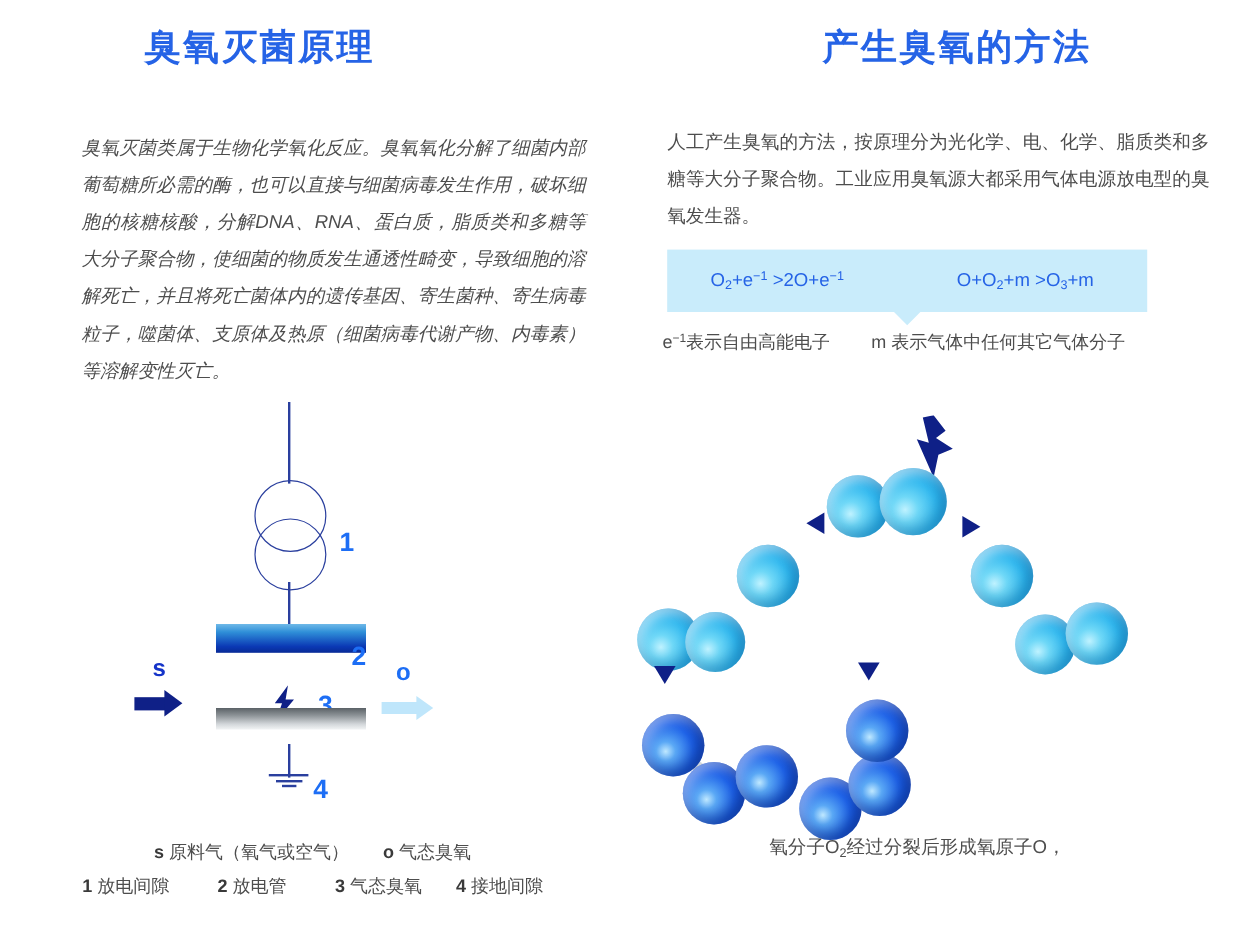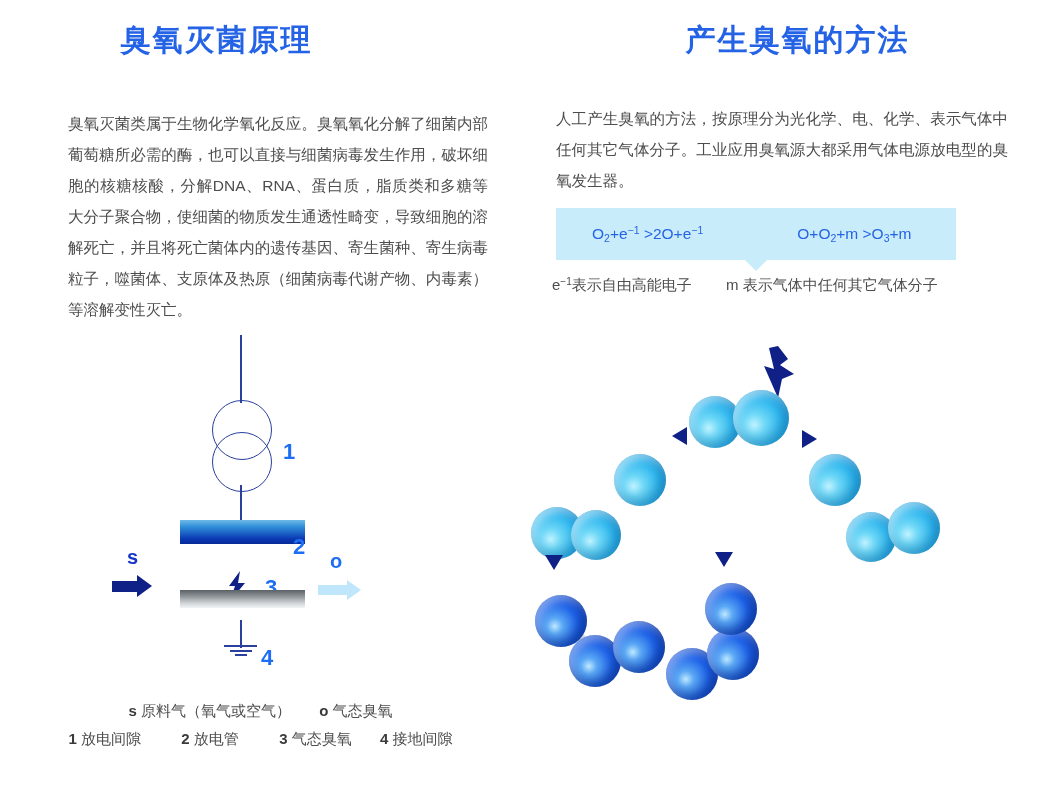--- a/index.html
+++ b/index.html
@@ -31,21 +31,21 @@
   .col-right .title{left:16px;}
 
   
   .para{
     position:absolute;
     font-size:15.5px;
     line-height:31px;
     color:#4d4d4d;
     text-align:justify;
   }
-  .para-left{left:68px;top:108px;width:420px;}
+  .para-left{left:68px;top:108px;width:420px;font-style:italic;}
   .para-right{left:556px;top:103px;width:452px;}
 
   
   .formula-box{
     position:absolute;left:556px;top:208px;
     width:400px;height:52px;
     background:#c9ecfb;
     display:flex;align-items:center;
   }
   .formula-box .notch{
@@ -234,21 +234,21 @@
         <b>4</b>
         <span>接地间隙</span>
       </div>
     </div>
   </div>
 
   <div class="col col-right">
     <div class="title">产生臭氧的方法</div>
   </div>
 
-  <div class="para para-right">人工产生臭氧的方法，按原理分为光化学、电、化学、表示气体中任何其它气体分子。工业应用臭氧源大都采用气体电源放电型的臭氧发生器。</div>
+  <div class="para para-right">人工产生臭氧的方法，按原理分为光化学、电、化学、脂质类和多糖等大分子聚合物。工业应用臭氧源大都采用气体电源放电型的臭氧发生器。</div>
 
   <div class="formula-box">
     <div class="formula f1">
       O<sub>2</sub>+e<sup>−1</sup> &gt;2O+e<sup>−1</sup>
     </div>
     <div class="formula f2">
       O+O<sub>2</sub>+m &gt;O<sub>3</sub>+m
     </div>
     <div class="notch"></div>
   </div>
@@ -303,15 +303,16 @@
     <div class="mol">
       <div class="bond" style="left:183px;top:317px;width:18px;height:9px;transform:rotate(22deg);"></div>
       <div class="bond" style="left:207px;top:288px;width:9px;height:18px;"></div>
       <div class="atom dark" style="left:145px;top:308px;width:52px;height:52px;"></div>
       <div class="atom dark" style="left:186px;top:288px;width:52px;height:52px;"></div>
       <div class="atom dark" style="left:184px;top:243px;width:52px;height:52px;"></div>
     </div>
   </div>
 
   <div class="caption-right">
+    <div>氧分子O<sub>2</sub>经过分裂后形成氧原子O，</div>
   </div>
 
 </div>
 
 </body></html>

